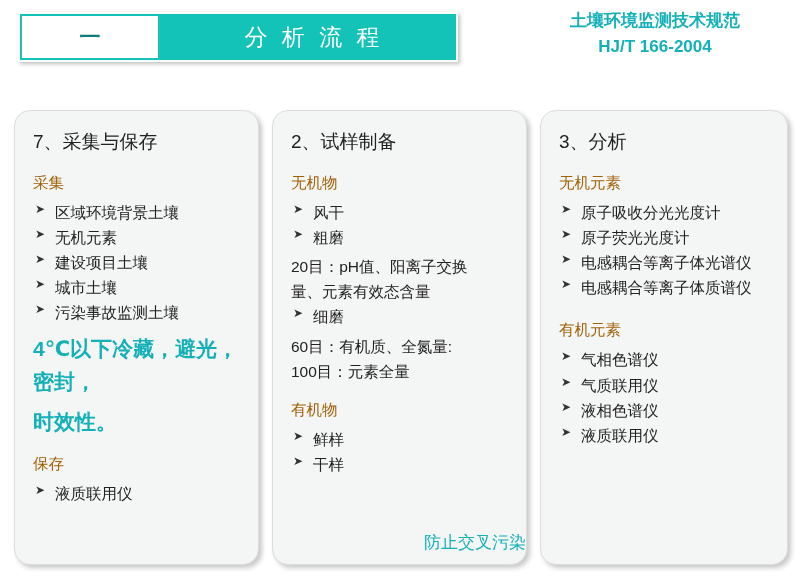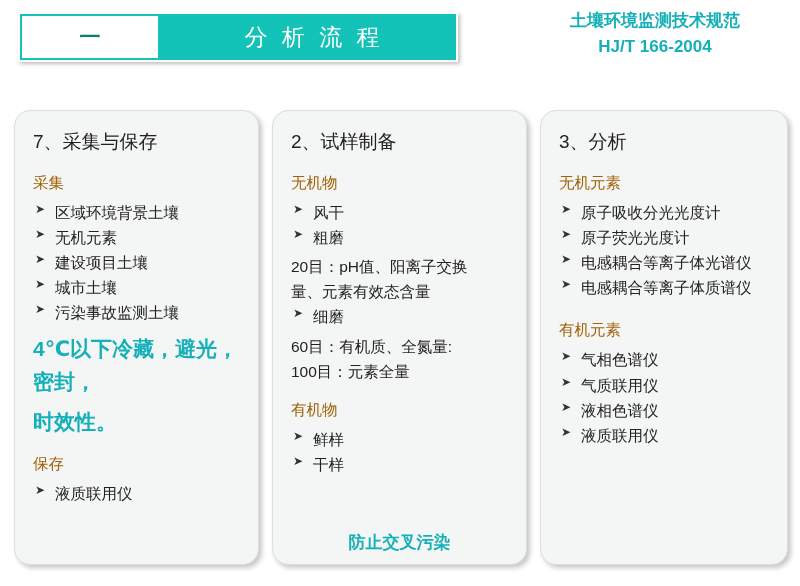--- a/index.html
+++ b/index.html
@@ -136,23 +136,23 @@
     font-size: 21px;
     line-height: 1.6;
     margin: 6px 0 0 0;
   }
   .gap-md { height: 16px; }
   .footer-note {
     position: absolute;
     left: 0;
     right: 0;
     bottom: 10px;
-    text-align: center;
+    text-align: right;
     color: #14b0b8;
-    font-weight: bold;
+    font-weight: normal;
     font-size: 17px;
   }
 </style>
 </head>
 <body>
 
 <div class="slide">
 
   <div class="header-bar">
     <div class="header-tab">一</div>

